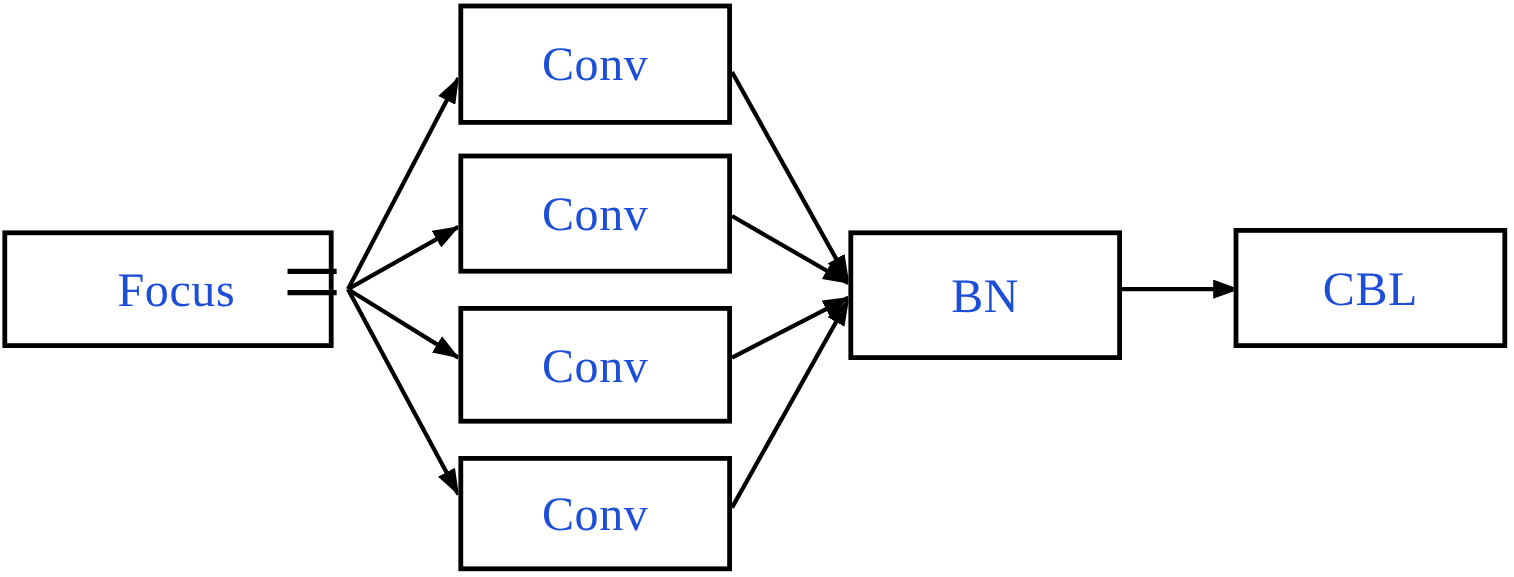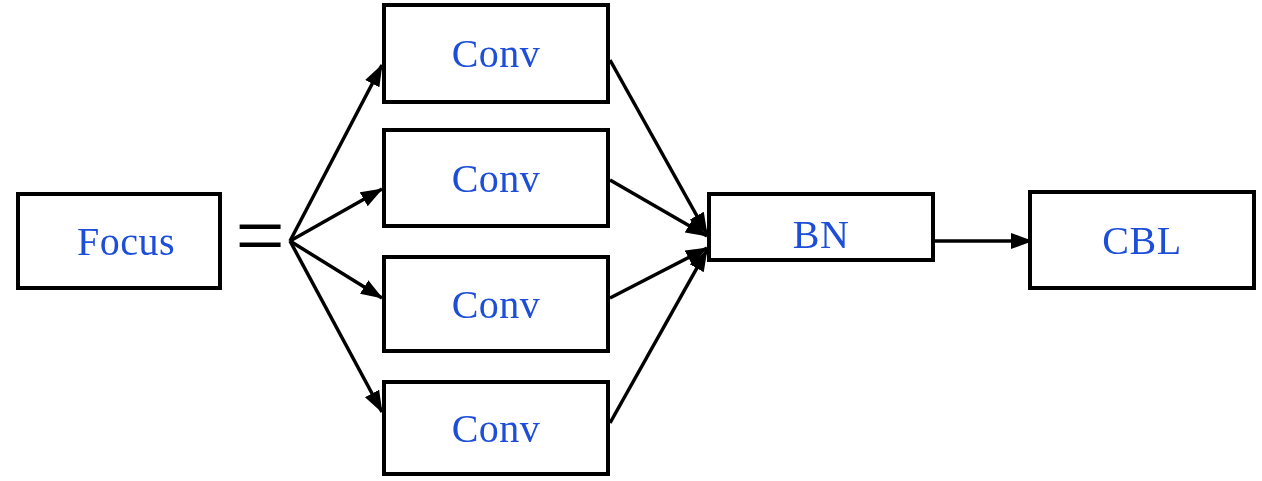--- a/index.html
+++ b/index.html
@@ -27,26 +27,26 @@
     box-sizing: border-box;
     border: 4px solid #000000;
     background: #ffffff;
     display: flex;
     align-items: center;
     justify-content: center;
     font-size: 40px;
     color: #1d4ed8;
     letter-spacing: 0.5px;
   }
-  .node-focus { left: 16px;    top: 192px; width: 206px; height: 98px; padding-left: 14px; }
+  .node-focus { left: 2px;    top: 192px; width: 276px; height: 98px; padding-left: 14px; }
   .node-conv1 { left: 382px;  top: 3px;   width: 228px; height: 101px; }
   .node-conv2 { left: 382px;  top: 128px; width: 228px; height: 100px; }
   .node-conv3 { left: 382px;  top: 255px; width: 228px; height: 98px; }
   .node-conv4 { left: 382px;  top: 380px; width: 228px; height: 96px; }
-  .node-bn    { left: 707px;  top: 192px; width: 228px; height: 70px; align-items: flex-end; }
+  .node-bn    { left: 707px;  top: 192px; width: 228px; height: 108px; }
   .node-cbl   { left: 1028px; top: 190px; width: 228px; height: 100px; }
   .equals-sign {
     position: absolute;
     left: 228px;
     top: 196px;
     width: 64px;
     height: 90px;
     display: flex;
     align-items: center;
     justify-content: center;

